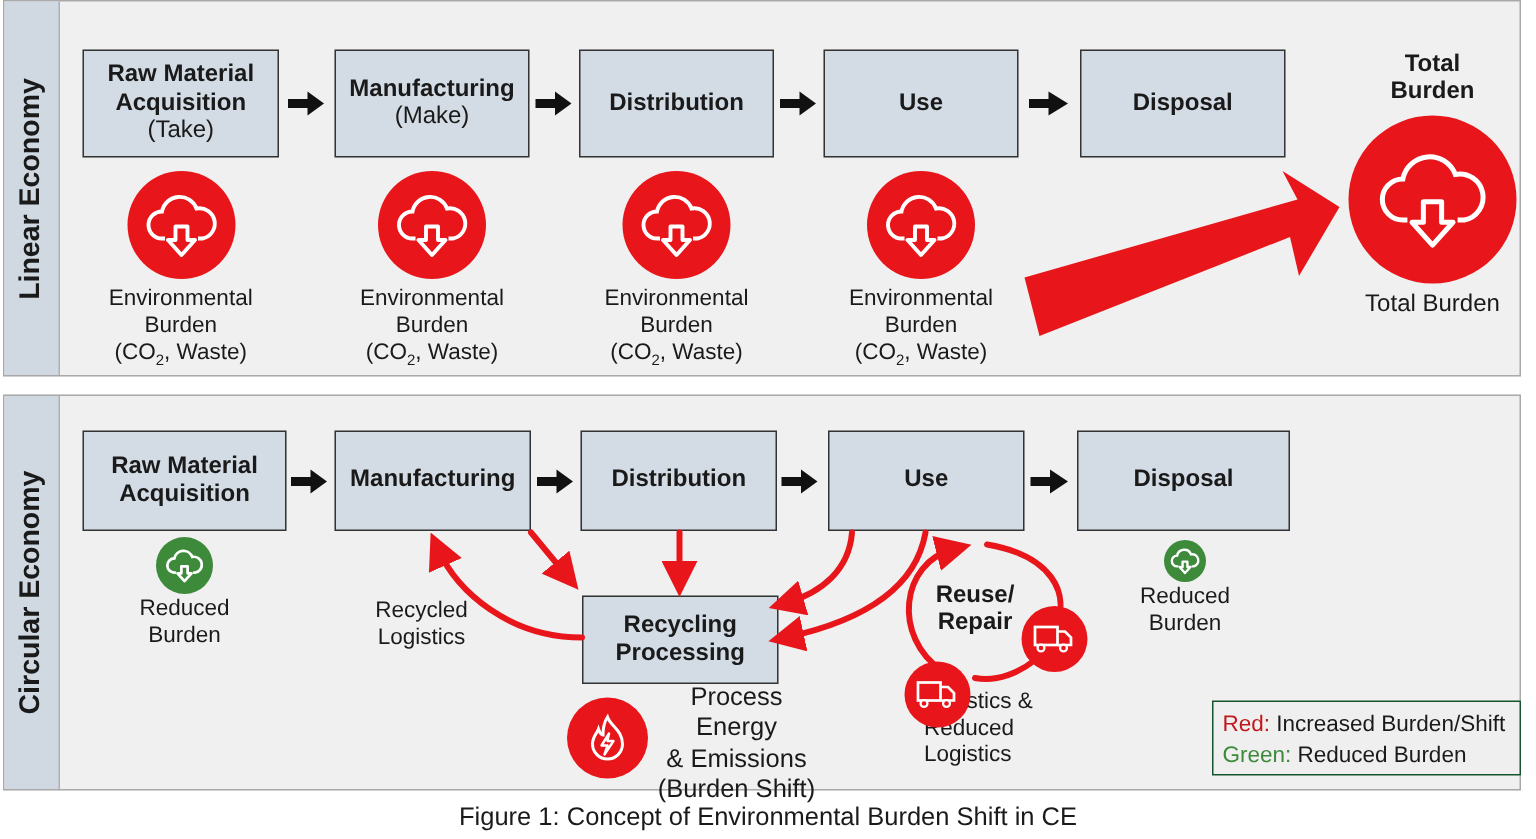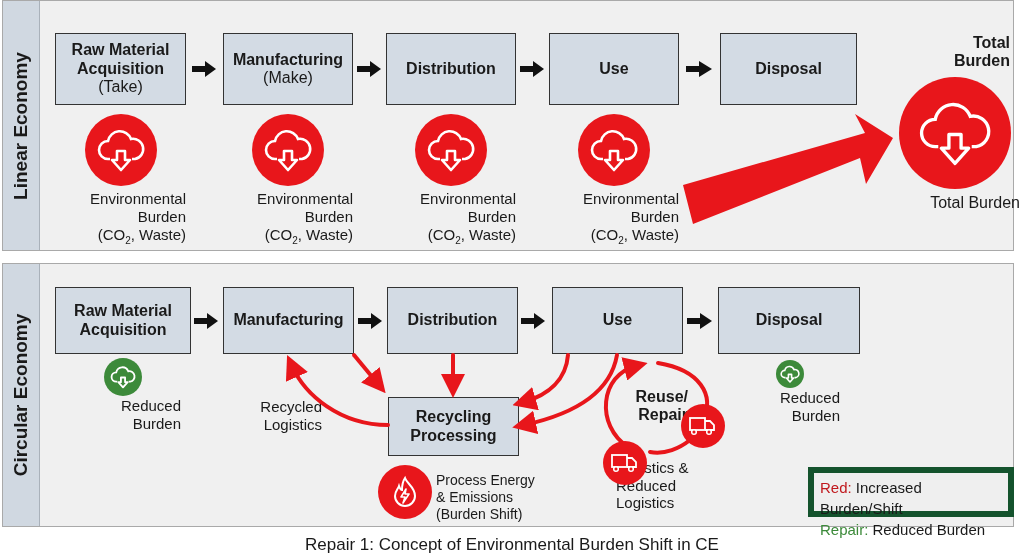--- a/index.html
+++ b/index.html
@@ -11,23 +11,23 @@
   .side { position:absolute; left:0; top:0; bottom:0; width:36px; background:#d0d8e1; border-right:1px solid #a9b1ba; }
   .side span { position:absolute; left:50%; top:50%; transform:translate(-50%,-50%) rotate(-90deg); white-space:nowrap;
                font-weight:bold; font-size:19px; color:#1a1a1a; }
   .box { position:absolute; background:#d3dbe4; border:1px solid #333; box-sizing:border-box;
          display:flex; flex-direction:column; align-items:center; justify-content:center; text-align:center; line-height:1.15; }
   .box .t { font-weight:bold; font-size:16px; }
   .box .s { font-size:16px; }
   .ico { position:absolute; border-radius:50%; display:flex; align-items:center; justify-content:center; }
   .red { background:#e8161b; }
   .green { background:#3c8a3a; }
-  .lbl { position:absolute; text-align:right; font-size:15px; line-height:1.2; color:#1a1a1a; }
+  .lbl { position:absolute; text-align:center; font-size:15px; line-height:1.2; color:#1a1a1a; }
   .lbl sub { font-size:10px; }
-  .legend { position:absolute; left:808px; top:467px; width:206px; height:50px; border:6px solid #14532d; background:#efefef; box-sizing:border-box;
+  .legend { position:absolute; left:808px; top:467px; width:206px; height:50px; border:1px solid #14532d; background:#efefef; box-sizing:border-box;
             padding:4px 6px; font-size:15px; line-height:21px; }
   .caption { position:absolute; top:535px; left:0; width:1024px; text-align:center; font-size:17px; color:#1a1a1a; }
   svg.overlay { position:absolute; left:0; top:0; }
 </style>
 </head>
 <body>
 
 <div class="panel panel-linear">
   <div class="side">
     <span>Linear Economy</span>
@@ -169,38 +169,38 @@
   <div>Reuse/</div>
     <div>Repair</div>
 </div>
 
 <div class="ico red" style="left:378px;top:465px;width:54px;height:54px;">
   <svg width="34" height="34" viewBox="0 0 34 34">
       <path d="M17 3 c2 6 10 9 10 18 a10 10 0 0 1-20 0 c0-5 3-7 4-10 c1 3 2 4 3 4 c0-5 1-9 3-12 z" fill="none" stroke="#fff" stroke-width="2"></path>
       <path d="M18 14 l-5 8 h4 l-2 6 l6-9 h-4 z" fill="none" stroke="#fff" stroke-width="1.6" stroke-linejoin="round"></path>
     </svg>
 </div>
-<div class="lbl" style="left:436px;top:472px;width:110px;text-align:left;font-size:14px;line-height:1.2;">
+<div class="lbl" style="left:436px;top:455px;width:110px;text-align:center;font-size:17px;line-height:1.2;">
   <div>Process Energy</div>
     <div>&amp; Emissions</div>
     <div>(Burden Shift)</div>
 </div>
 
 <div class="lbl" style="left:616px;top:459px;width:90px;text-align:left;font-size:15px;line-height:1.17;">
   <div>Logistics &amp;</div>
     <div>Reduced</div>
     <div>Logistics</div>
 </div>
 
 <div class="legend">
   <div><span style="color:#c0181d;">Red:</span><span> Increased Burden/Shift</span></div>
-  <div><span style="color:#3c8a3a;">Repair:</span><span> Reduced Burden</span></div>
-</div>
-
-<div class="caption">Repair 1: Concept of Environmental Burden Shift in CE</div>
+  <div><span style="color:#3c8a3a;">Green:</span><span> Reduced Burden</span></div>
+</div>
+
+<div class="caption">Figure 1: Concept of Environmental Burden Shift in CE</div>
 
 <svg class="overlay" width="1024" height="559" viewBox="0 0 1024 559">
   <defs>
     <marker id="redhead" markerWidth="6" markerHeight="6" refX="3" refY="3" orient="auto" markerUnits="strokeWidth">
       <path d="M0,0 L6,3 L0,6 z" fill="#e8161b"></path>
     </marker>
   </defs>
 
   <g>
       <rect x="192" y="66" width="14" height="6" fill="#111"></rect>

